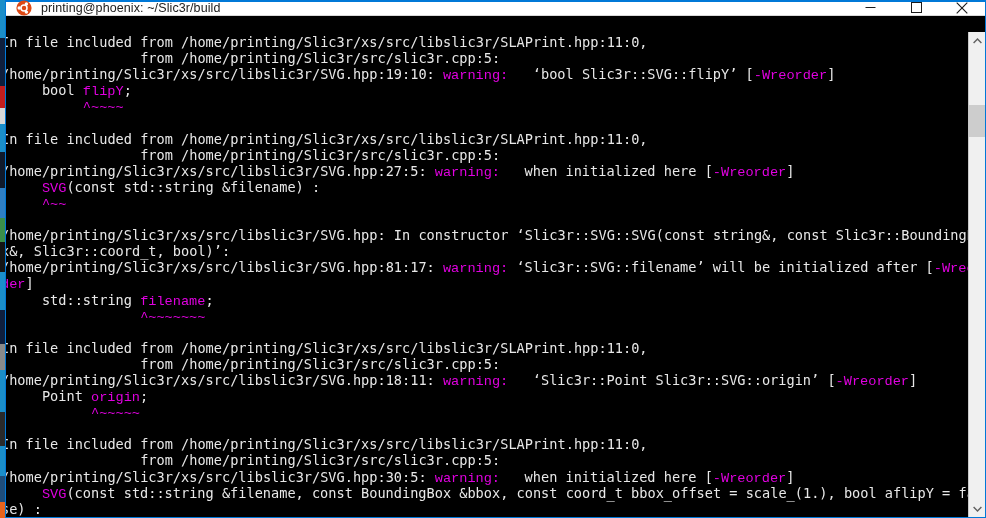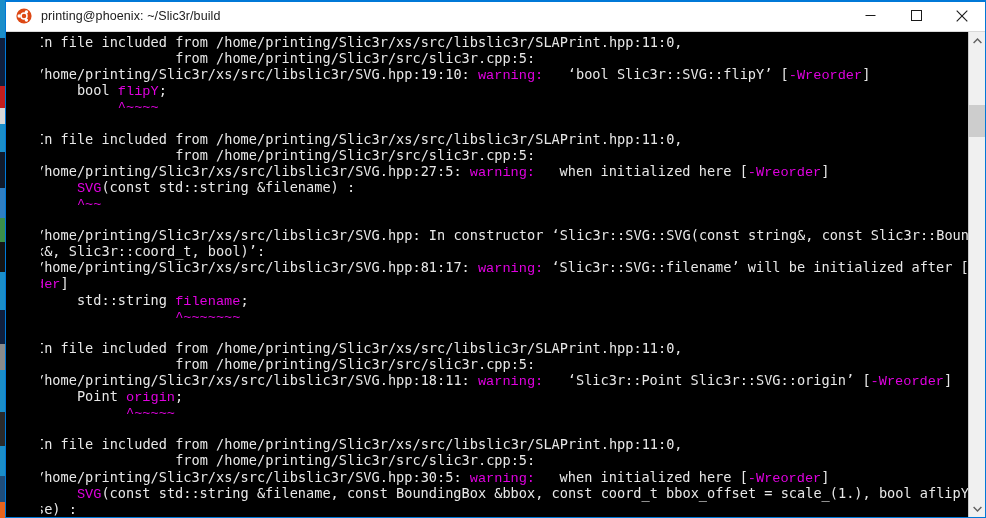--- a/index.html
+++ b/index.html
@@ -91,21 +91,21 @@
     background: #000000;
     border: 1px solid #0078d7;
     border-top: none;
     box-sizing: border-box;
   }
 
   #titlebar {
     position: absolute;
     left: 0; top: 0;
     width: 100%;
-    height: 32px;
+    height: 16px;
     background: #ffffff;
     border-bottom: 1px solid #d9d9d9;
     box-sizing: border-box;
     display: flex;
     align-items: center;
   }
   #titlebar-blue-top {
     position: absolute;
     left: 0; top: 0;
     width: 100%;
@@ -140,21 +140,20 @@
 
   
   #term-body {
     position: absolute;
     left: 0;
     top: 32px;
     right: 0;
     bottom: 0;
     background: #000000;
     overflow: hidden;
-    margin-left: 35px;
   }
   #term-text {
     position: absolute;
     left: -5px;
     top: 2px;
     width: 990px;
     font-family: "DejaVu Sans Mono", "Liberation Mono", monospace;
     font-size: 13.6px;
     line-height: 16.1px;
     color: #e6e6e6;

